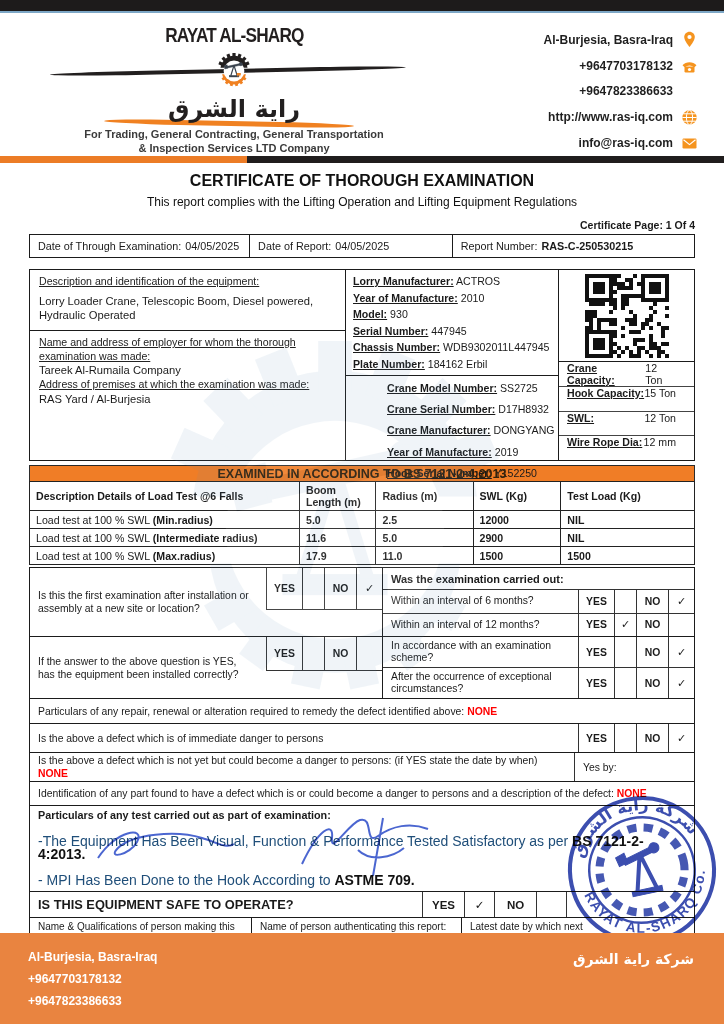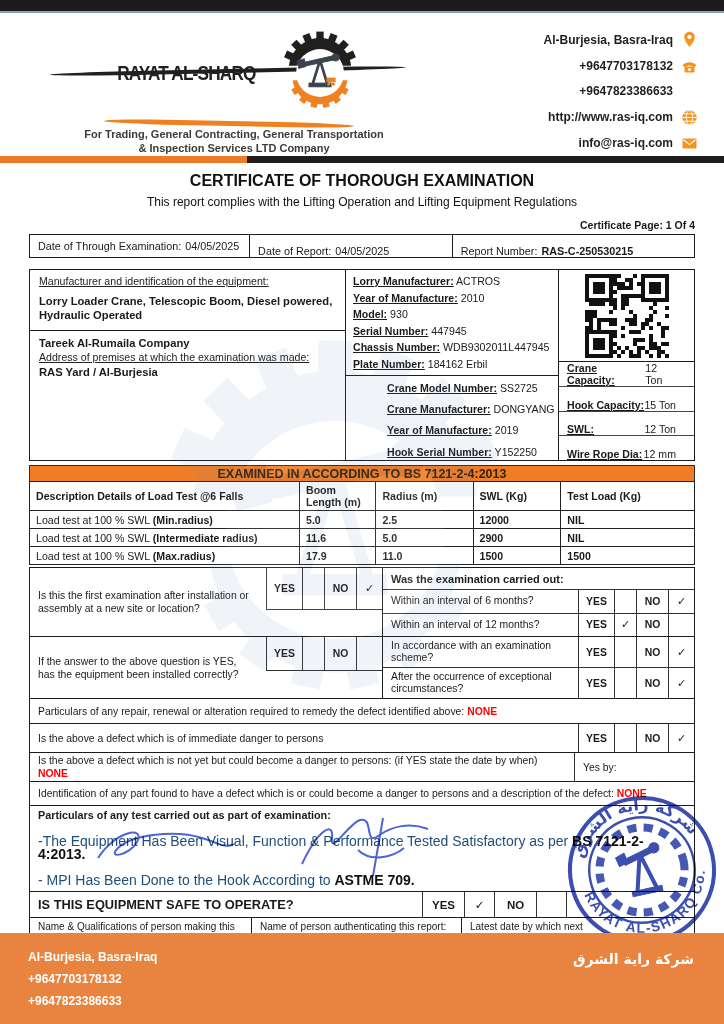--- a/index.html
+++ b/index.html
@@ -8,21 +8,21 @@
   *{box-sizing:border-box;}
 
   
   .topbar{height:13px;background:#1d1b1b;border-bottom:2px solid #7da7c6;}
 
   
   .header{display:flex;justify-content:space-between;height:143px;padding:4px 26px 0 48px;}
   .logo-wrap{position:relative;width:372px;padding-top:6px;}
   .swoosh-top{position:absolute;left:2px;top:52px;width:356px;height:4px;background:#221f1f;border-radius:60%/100%;transform:rotate(-1.2deg);}
   .swoosh-bot{position:absolute;left:56px;top:104px;width:250px;height:5px;background:#f08121;border-radius:60%/100%;transform:rotate(1.2deg);}
-  .logo-row{position:relative;display:flex;align-items:center;justify-content:center;gap:4px;height:100px;}
+  .logo-row{position:relative;display:flex;align-items:center;justify-content:center;gap:4px;height:100px;flex-direction:column;}
   .brand-en{font-size:21px;font-weight:bold;letter-spacing:-1px;transform:scaleX(.82);white-space:nowrap;color:#221f1f;}
   .brand-ar{font-family:"DejaVu Sans",sans-serif;font-size:24px;font-weight:bold;white-space:nowrap;color:#221f1f;direction:rtl;}
   .tagline{text-align:center;font-weight:bold;font-size:11px;line-height:14px;color:#3b3b3b;margin-top:4px;}
   .contact{display:flex;flex-direction:column;padding-top:10px;}
   .cline{display:flex;align-items:center;justify-content:flex-end;gap:8px;height:26px;font-weight:bold;font-size:12px;color:#1f1f1f;}
   .cicon{width:17px;height:17px;flex:0 0 17px;}
 
   
   .divider{display:flex;height:7px;}
   .divider .d-orange{width:247px;background:#ec7c26;}
@@ -31,40 +31,40 @@
   
   .titleblock{text-align:center;margin-top:9px;}
   .doc-title{font-size:16px;font-weight:bold;color:#111;}
   .doc-sub{font-size:12px;margin-top:5px;color:#111;}
   .content{padding:0 29px;}
   .pagelabel{text-align:right;font-size:10.5px;font-weight:bold;margin:10px 0 3px;}
 
   
   .metarow{display:flex;border:1.5px solid #1b1b1b;height:24px;font-size:10.8px;}
   .metacell{display:flex;align-items:center;padding-left:8px;gap:4px;}
-  .metacell+.metacell{border-left:1.5px solid #1b1b1b;align-items:flex-end;}
+  .metacell+.metacell{border-left:1.5px solid #1b1b1b;}
   .m1{width:33%;} .m2{width:30.5%;} .m3{flex:1;}
   .bold{font-weight:bold;}
 
   
   .equip{display:flex;border:1.8px solid #1b1b1b;margin-top:11px;height:192px;font-size:10.6px;}
   .eq-left{width:315px;padding:5px 9px 0;}
   .eq-left .sec1{border-bottom:1.4px solid #1b1b1b;padding-bottom:8px;margin:0 -9px;padding-left:9px;padding-right:9px;}
   .eq-mid{width:213px;border-left:1.5px solid #1b1b1b;padding:3px 0 0;}
   .eq-right{flex:1;border-left:1.5px solid #1b1b1b;display:flex;flex-direction:column;}
   .lab-u{text-decoration:underline;color:#222;}
-  .val-b{font-weight:bold;font-size:11.2px;line-height:14px;}
+  .val-b{font-weight:normal;font-size:11.2px;line-height:14px;}
   .eq-left .gap{height:7px;}
   .kv{line-height:16.5px;white-space:nowrap;padding:0 7px;}
   .kv .k{font-weight:bold;text-decoration:underline;}
   .crane-group{border-top:1.5px solid #1b1b1b;margin-top:3px;padding-top:2px;}
   .crane-group .kv{line-height:21.2px;margin-left:34px;}
   .qrbox{height:92px;border-bottom:1.5px solid #1b1b1b;display:flex;align-items:center;justify-content:center;}
   .caps{flex:1;display:flex;flex-direction:column;}
-  .caprow{flex:1;display:flex;align-items:flex-end;padding:0 8px;}
+  .caprow{flex:1;display:flex;align-items:flex-start;padding:0 8px;}
   .caprow+.caprow{border-top:1.2px solid #444;}
   .caprow .k{font-weight:bold;text-decoration:underline;}
   .caprow .v{margin-left:auto;padding-right:10px;}
 
   
   .banner{margin-top:4px;height:17px;background:#f07d26;border:1.5px solid #2b2b2b;display:flex;align-items:center;justify-content:center;
           font-weight:bold;font-size:12.5px;color:#33220d;}
 
   
   table.load{width:100%;border-collapse:collapse;font-size:10.6px;margin-top:-1px;}
@@ -208,20 +208,21 @@
             <polygon points="30,39 70,30 71,34.5 31.5,43"></polygon>
             <polygon points="25,37 33,34.5 34.5,43 27,45"></polygon>
             <path d="M50,36 42,62 M50,36 58,62" stroke-width="3" fill="none"></path>
             <rect x="38" y="61" width="24" height="4"></rect>
             <circle cx="67" cy="33" r="4"></circle>
             <rect x="57" y="55" width="10" height="5" fill="#f08121" stroke="none"></rect>
             <circle cx="59.5" cy="62" r="1.8" fill="#f08121" stroke="none"></circle>
             <circle cx="64.5" cy="62" r="1.8" fill="#f08121" stroke="none"></circle>
           </g>
         </svg>
+        <span class="brand-ar">راية الشرق</span>
       </div>
       <div class="tagline">
         <div>For Trading, General Contracting, General Transportation</div>
         <div>&amp; Inspection Services LTD Company</div>
       </div>
     </div>
 
     <div class="contact">
       <div class="cline">
         <span>Al-Burjesia, Basra-Iraq</span>
@@ -286,39 +287,41 @@
       </div>
       <div class="metacell m3">
         <span>Report Number:</span>
         <span class="bold">RAS-C-250530215</span>
       </div>
     </div>
 
     <div class="equip">
       <div class="eq-left">
         <div class="sec1">
-          <div class="lab-u">Manufacturer and identification of the equipment:</div>
+          <div class="lab-u">Description and identification of the equipment:</div>
           <div class="gap"></div>
           <div class="val-b">Lorry Loader Crane, Telescopic Boom, Diesel powered, Hydraulic Operated</div>
         </div>
         <div style="height:5px"></div>
+        <div class="lab-u" style="line-height:13.5px">Name and address of employer for whom the thorough examination was made:</div>
         <div class="val-b">Tareek Al-Rumaila Company</div>
         <div class="lab-u" style="line-height:15px">Address of premises at which the examination was made:</div>
         <div class="val-b">RAS Yard / Al-Burjesia</div>
       </div>
 
       <div class="eq-mid">
         <div class="kv"><span class="k">Lorry Manufacturer:</span> <span>ACTROS</span></div>
         <div class="kv"><span class="k">Year of Manufacture:</span> <span>2010</span></div>
         <div class="kv"><span class="k">Model:</span> <span>930</span></div>
         <div class="kv"><span class="k">Serial Number:</span> <span>447945</span></div>
         <div class="kv"><span class="k">Chassis Number:</span> <span>WDB9302011L447945</span></div>
         <div class="kv"><span class="k">Plate Number:</span> <span>184162 Erbil</span></div>
         <div class="crane-group">
           <div class="kv"><span class="k">Crane Model Number:</span> <span>SS2725</span></div>
+          <div class="kv"><span class="k">Crane Serial Number:</span> <span>D17H8932</span></div>
           <div class="kv"><span class="k">Crane Manufacturer:</span> <span>DONGYANG</span></div>
           <div class="kv"><span class="k">Year of Manufacture:</span> <span>2019</span></div>
           <div class="kv"><span class="k">Hook Serial Number:</span> <span>Y152250</span></div>
         </div>
       </div>
 
       <div class="eq-right">
         <div class="qrbox">
           <svg id="qr" width="84" height="84" viewBox="0 0 84 84">
               <rect x="0" y="0" width="4" height="4" fill="#111"></rect>

